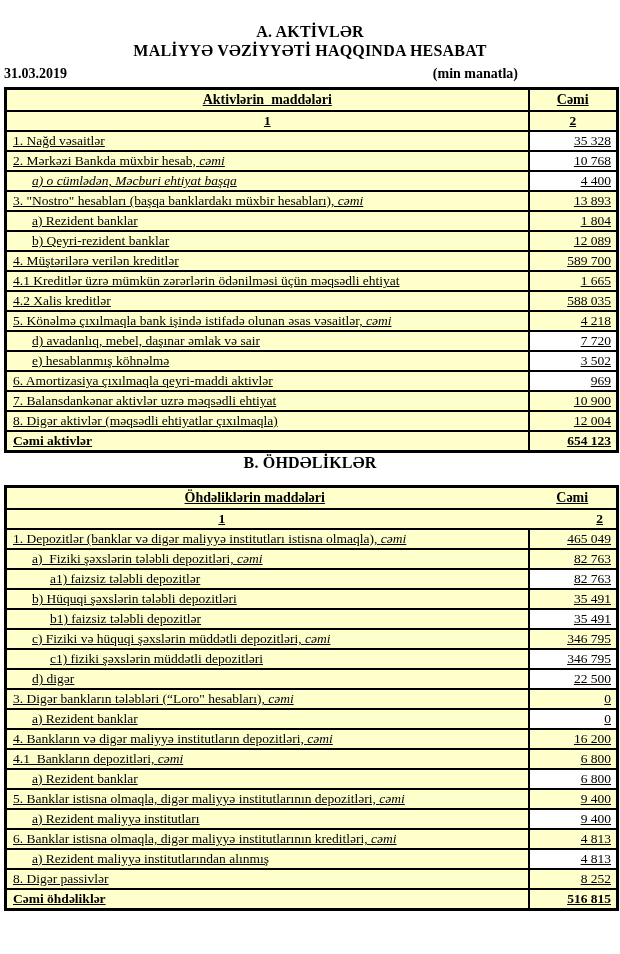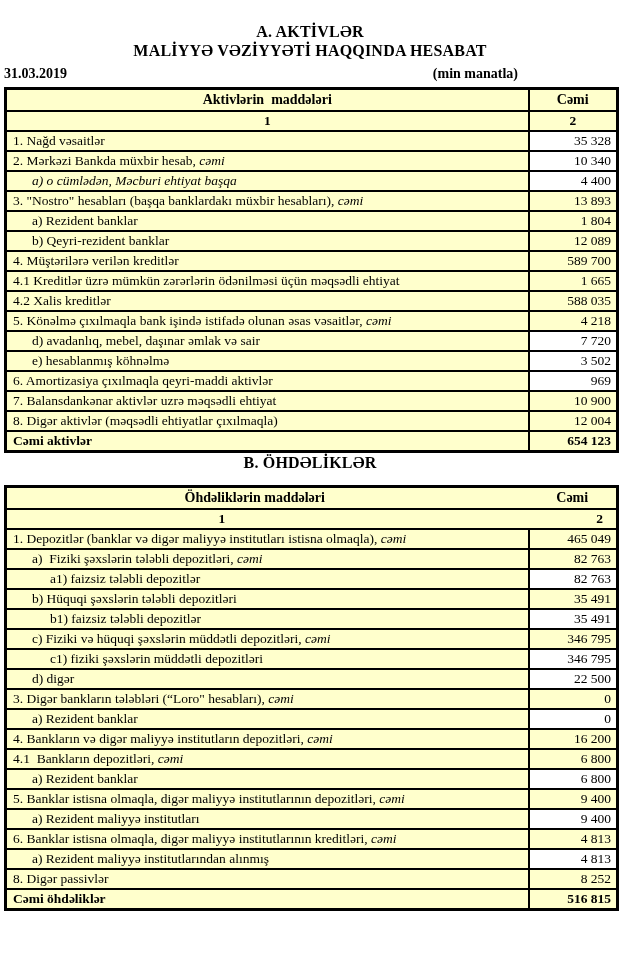--- a/index.html
+++ b/index.html
@@ -2,21 +2,21 @@
 <html><head>
 <meta charset="utf-8">
 <style>
   html,body{margin:0;padding:0;background:#ffffff;}
   body{width:620px;font-family:"Liberation Serif","DejaVu Serif",serif;color:#000;}
   .page{width:620px;min-height:954px;box-sizing:border-box;padding-top:22px;}
   .title{font-size:16px;line-height:19px;font-weight:bold;text-align:center;letter-spacing:.2px;}
   .meta{display:flex;justify-content:space-between;align-items:flex-end;margin:6px 0 5px 0;font-size:14px;font-weight:bold;}
   .meta .date{margin-left:4px;}
   .meta .unit{margin-right:102px;}
-  table{border-collapse:collapse;table-layout:fixed;width:612px;margin-left:4px;background:#FFFFCC;border:3px solid #000;}
+  table{border-collapse:collapse;table-layout:fixed;width:612px;margin-left:4px;background:#FFFFCC;border:3px solid #000;text-decoration:underline;}
   col.c1{width:523px;}
   col.c2{width:89px;}
   th,td{border:2px solid #000;height:18px;padding:0 4px;vertical-align:middle;font-size:13.5px;line-height:16px;overflow:hidden;}
   th{font-weight:bold;text-align:center;padding:1px 4px;white-space:pre;font-size:14px;}
   th.colnum{font-size:13.5px;padding:0 4px;}
   td.label{text-align:left;white-space:pre;padding-left:6px;}
   td.label.ind1{padding-left:25px;}
   td.label.ind2{padding-left:43px;}
   td.value{text-align:right;background:#FFFFCC;padding-right:5px;}
   td.value.white{background:#FFFFFF;}
@@ -56,21 +56,21 @@
         <th class="colnum">2</th>
       </tr>
     </thead>
     <tbody id="tbody-a">
         <tr>
           <td class="label"><span>1. Nağd vəsaitlər</span></td>
           <td class="value white">35 328</td>
         </tr>
         <tr>
           <td class="label"><span>2. Mərkəzi Bankda müxbir hesab, </span><i>cəmi</i></td>
-          <td class="value white">10 340</td>
+          <td class="value white">10 768</td>
         </tr>
         <tr>
           <td class="label ind1"><span></span><i>a) o cümlədən, Məcburi ehtiyat başqa</i></td>
           <td class="value white">4 400</td>
         </tr>
         <tr>
           <td class="label"><span>3. "Nostro" hesabları (başqa banklardakı müxbir hesabları), </span><i>cəmi</i></td>
           <td class="value">13 893</td>
         </tr>
         <tr>

